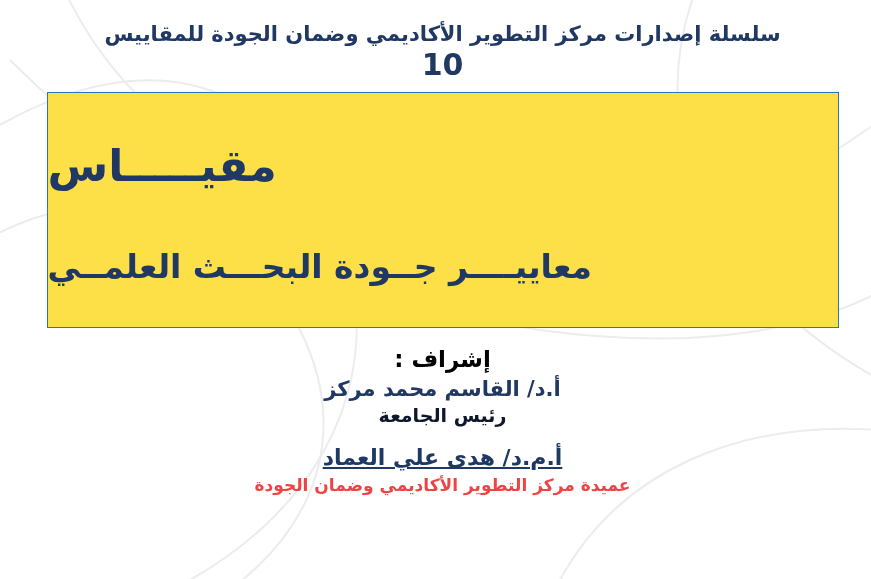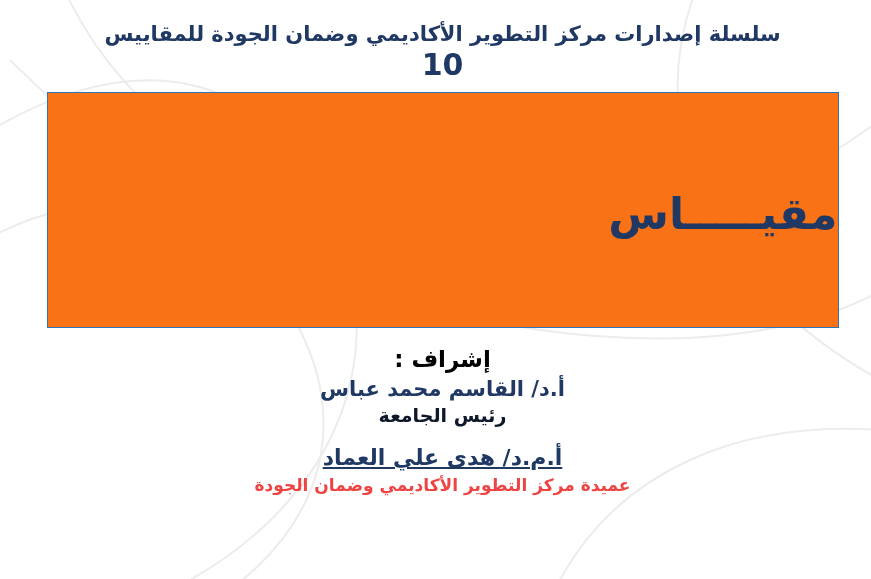--- a/index.html
+++ b/index.html
@@ -52,26 +52,26 @@
     font-weight: bold;
     color: #1f3864;
     text-align: center;
     line-height: 1;
   }
 
   .title-box {
     margin-top: 12px;
     width: 792px;
     height: 236px;
-    background: #f97316;
+    background: #fde047;
     border: 1px solid #2e75b6;
     box-sizing: border-box;
     display: flex;
     flex-direction: column;
-    align-items: flex-start;
+    align-items: flex-end;
     justify-content: center;
   }
 
   .title-main {
     font-size: 44px;
     font-weight: bold;
     color: #1f3864;
     text-align: center;
     letter-spacing: 2px;
     margin-top: 6px;
@@ -147,25 +147,26 @@
 </svg>
 
 <div class="page">
 
   <div class="series-line">سلسلة إصدارات مركز التطوير الأكاديمي وضمان الجودة للمقاييس</div>
 
   <div class="series-number">10</div>
 
   <div class="title-box">
     <div class="title-main">مقيـــــاس</div>
+    <div class="title-sub">معاييــــر جــودة البحـــث العلمــي</div>
   </div>
 
   <div class="supervision">
     <div class="sup-label">إشراف :</div>
-    <div class="sup-name">أ.د/ القاسم محمد عباس</div>
+    <div class="sup-name">أ.د/ القاسم محمد مركز</div>
     <div class="sup-role">رئيس الجامعة</div>
 
     <div class="sup-block-2">
       <div class="sup-name-2">أ.م.د/ هدى علي العماد</div>
       <div class="sup-role-2">عميدة مركز التطوير الأكاديمي وضمان الجودة</div>
     </div>
   </div>
 
 </div>
 

